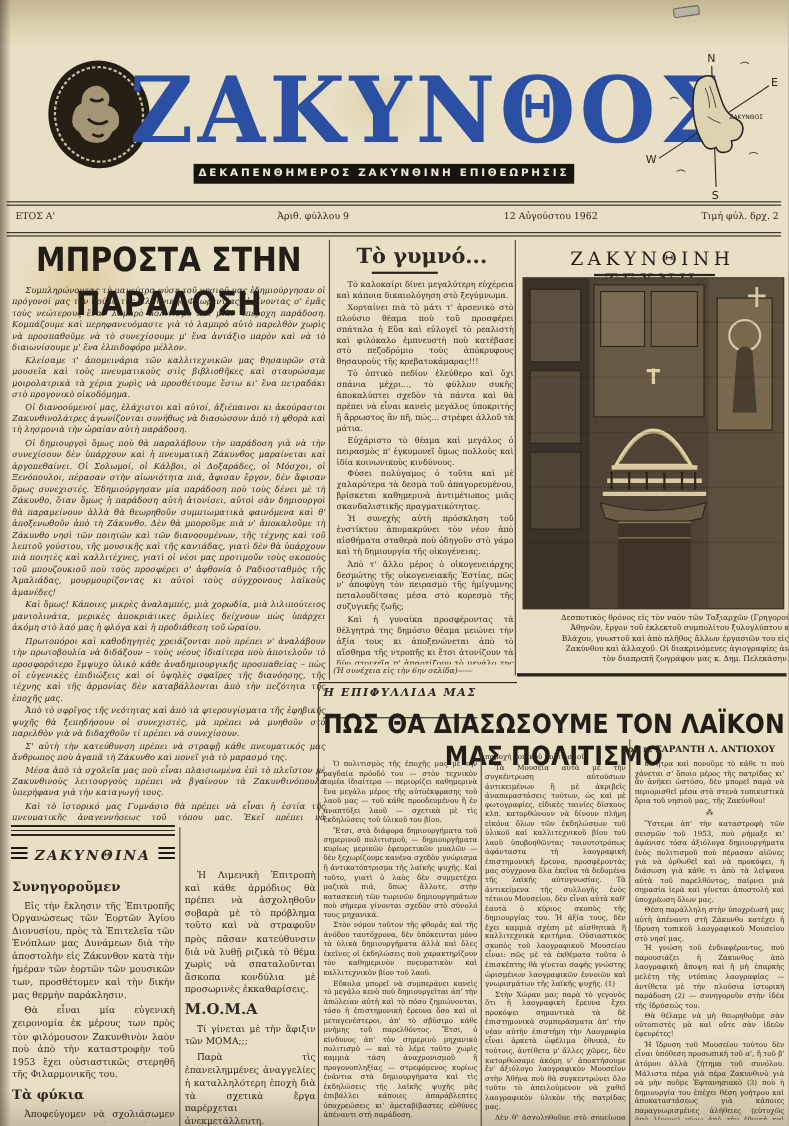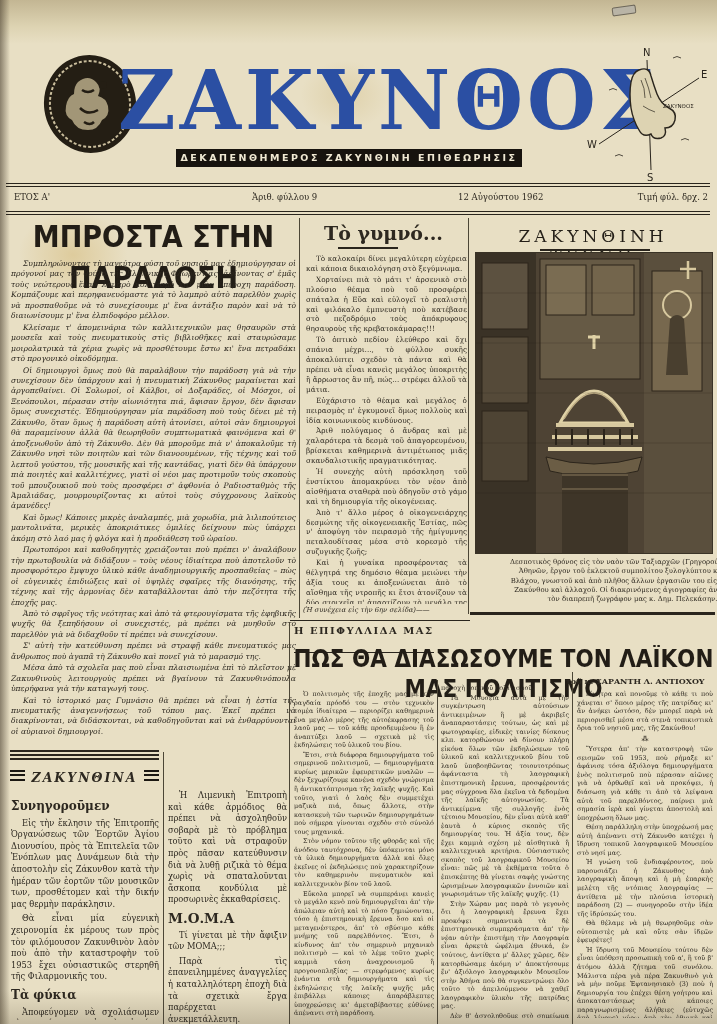--- a/index.html
+++ b/index.html
@@ -53,21 +53,21 @@
   .gym-cont{position:absolute;left:303px;top:606px;width:161px;font-size:6.8px;font-style:italic;text-align:left;}
   
   .art-head{position:absolute;left:472px;top:226px;width:242px;height:22px;text-align:center;
         font-size:17px;letter-spacing:4px;font-weight:500;color:#241f18;}
   .art-underline{position:absolute;left:540px;top:249px;width:110px;height:1.5px;background:#2a251d;}
   .photo{position:absolute;left:476px;top:253px;width:236px;height:300px;overflow:hidden;
         background:#55493a;box-shadow:0 0 0 1px #3a3326;}
   .caption{position:absolute;left:470px;top:558px;width:245px;height:50px;
         font-size:6.9px;line-height:9.3px;text-align:center;margin-left:40px;}
   
-  .feu-kicker{position:absolute;left:294px;top:625px;font-weight:bold;
+  .feu-kicker{position:absolute;left:294px;top:625px;font-weight:bold;font-style:italic;
         font-size:10px;letter-spacing:1.5px;border-bottom:1px solid #2a251d;padding-bottom:16px;}
   .feu-head{position:absolute;left:292px;top:645px;width:423px;height:28px;text-align:center;
         font-family:"DejaVu Sans",sans-serif;font-weight:bold;font-size:21.5px;line-height:26px;
         transform:scaleY(1.12);transform-origin:top;color:#221d16;}
   .feu-byline{position:absolute;left:556px;top:676px;width:158px;text-align:center;
         font-weight:bold;font-size:8px;}
   .feu-col{position:absolute;overflow:hidden;font-size:6.45px;line-height:8.55px;}
   .feu-col p{margin:0 0 1px;text-indent:9px;text-align:justify;}
   .feu-col .orn{text-indent:0;text-align:center;margin:2px 0;font-size:7px;}
   .c1{left:294px;top:690px;width:140px;height:328px;}
@@ -132,41 +132,42 @@
     <span class="dl-year">ΕΤΟΣ Α'</span>
     <span class="dl-issue">Ἀριθ. φύλλου 9</span>
     <span class="dl-date">12 Αὐγούστου 1962</span>
     <span class="dl-price">Τιμή φύλ. δρχ. 2</span>
   </div>
 
   <div class="lead-head">ΜΠΡΟΣΤΑ ΣΤΗΝ ΠΑΡΑΔΟΣΗ</div>
   <div class="lead-body">
     <p>Συμπληρώνοντας τὴ μαγεύτρα φύση τοῦ νησιοῦ μας ἐδημιούργησαν οἱ πρόγονοί μας τὸν θρύλο τῆς Ἑλληνικῆς Φλωρεντίας, ἀφίνοντας σ' ἐμᾶς τοὺς νεώτερους ἕναν λαμπρὸ πολιτισμὸ καὶ μιὰν ὑπέροχη παράδοση. Κομπάζουμε καὶ περηφανευόμαστε γιὰ τὸ λαμπρὸ αὐτὸ παρελθὸν χωρὶς νὰ προσπαθοῦμε νὰ τὸ συνεχίσουμε μ' ἕνα ἀντάξιο παρὸν καὶ νὰ τὸ διαιωνίσουμε μ' ἕνα ἐλπιδοφόρο μέλλον.</p>
     <p>Κλείσαμε τ' ἀπομεινάρια τῶν καλλιτεχνικῶν μας θησαυρῶν στὰ μουσεῖα καὶ τοὺς πνευματικοὺς στὶς βιβλιοθῆκες καὶ σταυρώσαμε μοιρολατρικὰ τὰ χέρια χωρὶς νὰ προσθέτουμε ἔστω κι' ἕνα πετραδάκι στὸ προγονικὸ οἰκοδόμημα.</p>
+    <p>Οἱ διανοούμενοί μας, ἐλάχιστοι καὶ αὐτοί, ἀξιέπαινοι κι ἀκούραστοι Ζακυνθινολάτρες ἀγωνίζονται συνήθως νὰ διασώσουν ἀπὸ τὴ φθορὰ καὶ τὴ λησμονιὰ τὴν ὡραίαν αὐτὴ παράδοση.</p>
     <p>Οἱ δημιουργοὶ ὅμως ποὺ θὰ παραλάβουν τὴν παράδοση γιὰ νὰ τὴν συνεχίσουν δὲν ὑπάρχουν καὶ ἡ πνευματικὴ Ζάκυνθος μαραίνεται καὶ ἀργοπεθαίνει. Οἱ Σολωμοί, οἱ Κάλβοι, οἱ Δοξαράδες, οἱ Μόσχοι, οἱ Ξενόπουλοι, πέρασαν στὴν αἰωνιότητα πιά, ἄφισαν ἔργον, δὲν ἄφισαν ὅμως συνεχιστές. Ἐδημιούργησαν μία παράδοση ποὺ τοὺς δένει μὲ τὴ Ζάκυνθο, ὅταν ὅμως ἡ παράδοση αὐτὴ ἀτονίσει, αὐτοὶ σὰν δημιουργοὶ θὰ παραμείνουν ἀλλὰ θὰ θεωρηθοῦν συμπτωματικὰ φαινόμενα καὶ θ' ἀποξενωθοῦν ἀπὸ τὴ Ζάκυνθο. Δὲν θὰ μποροῦμε πιὰ ν' ἀποκαλοῦμε τὴ Ζάκυνθο νησὶ τῶν ποιητῶν καὶ τῶν διανοουμένων, τῆς τέχνης καὶ τοῦ λεπτοῦ γούστου, τῆς μουσικῆς καὶ τῆς καντάδας, γιατὶ δὲν θὰ ὑπάρχουν πιὰ ποιητὲς καὶ καλλιτέχνες, γιατὶ οἱ νέοι μας προτιμοῦν τοὺς σκοποὺς τοῦ μπουζουκιοῦ ποὺ τοὺς προσφέρει σ' ἀφθονία ὁ Ραδιοσταθμὸς τῆς Ἀμαλιάδας, μουρμουρίζοντας κι αὐτοὶ τοὺς σύγχρονους λαϊκοὺς ἀμανέδες!</p>
     <p>Καὶ ὅμως! Κάποιες μικρὲς ἀναλαμπές, μιὰ χορωδία, μιὰ λιλιπούτειος μαντολινάτα, μερικὲς ἀποκριάτικες ὁμιλίες δείχνουν πὼς ὑπάρχει ἀκόμη στὸ λαό μας ἡ φλόγα καὶ ἡ προδιάθεση τοῦ ὡραίου.</p>
     <p>Πρωτοπόροι καὶ καθοδηγητὲς χρειάζονται ποὺ πρέπει ν' ἀναλάβουν τὴν πρωτοβουλία νὰ διδάξουν – τοὺς νέους ἰδιαίτερα ποὺ ἀποτελοῦν τὸ προσφορότερο ἔμψυχο ὑλικὸ κάθε ἀναδημιουργικῆς προσπαθείας – πὼς οἱ εὐγενικὲς ἐπιδιώξεις καὶ οἱ ὑψηλὲς σφαῖρες τῆς διανόησης, τῆς τέχνης καὶ τῆς ἁρμονίας δὲν καταβάλλονται ἀπὸ τὴν πεζότητα τῆς ἐποχῆς μας.</p>
     <p>Ἀπὸ τὸ σφρῖγος τῆς νεότητας καὶ ἀπὸ τὰ φτερουγίσματα τῆς ἐφηβικῆς ψυχῆς θὰ ξεπηδήσουν οἱ συνεχιστές, μὰ πρέπει νὰ μυηθοῦν στὸ παρελθὸν γιὰ νὰ διδαχθοῦν τί πρέπει νὰ συνεχίσουν.</p>
     <p>Σ' αὐτὴ τὴν κατεύθυνση πρέπει νὰ στραφῇ κάθε πνευματικός μας ἄνθρωπος ποὺ ἀγαπᾶ τὴ Ζάκυνθο καὶ πονεῖ γιὰ τὸ μαρασμό της.</p>
     <p>Μέσα ἀπὸ τὰ σχολεῖα μας ποὺ εἶναι πλαισιωμένα ἐπὶ τὸ πλεῖστον μὲ Ζακυνθινοὺς λειτουργοὺς πρέπει νὰ βγαίνουν τὰ Ζακυνθινόπουλα ὑπερήφανα γιὰ τὴν καταγωγή τους.</p>
     <p>Καὶ τὸ ἱστορικό μας Γυμνάσιο θὰ πρέπει νὰ εἶναι ἡ ἑστία τῆς πνευματικῆς ἀναγεννήσεως τοῦ τόπου μας. Ἐκεῖ πρέπει νὰ διακρίνονται, νὰ διδάσκονται, νὰ καθοδηγοῦνται καὶ νὰ ἐνθαρρύνονται οἱ αὐριανοὶ δημιουργοί.</p>
 
   </div>
 
   <div class="vrule" style="left:299px;top:218px;height:400px;"></div>
   <div class="vrule" style="left:468px;top:218px;height:396px;"></div>
 
   <div class="gym-head">Τὸ γυμνό...</div>
   <div class="gym-underline"></div>
   <div class="gym-body">
     <p>Τὸ καλοκαίρι δίνει μεγαλύτερη εὐχέρεια καὶ κάποια δικαιολόγηση στὸ ξεγύμνωμα.</p>
     <p>Χορταίνει πιὰ τὸ μάτι τ' ἀρσενικὸ στὸ πλούσιο θέαμα ποὺ τοῦ προσφέρει σπάταλα ἡ Εὔα καὶ εὐλογεῖ τὸ ρεαλιστὴ καὶ φιλόκαλο ἐμπνευστὴ ποὺ κατέβασε στὸ πεζοδρόμιο τοὺς ἀπόκρυφους θησαυροὺς τῆς κρεβατοκάμαρας!!!</p>
     <p>Τὸ ὀπτικὸ πεδίον ἐλεύθερο καὶ ὄχι σπάνια μέχρι..., τὸ φύλλον συκῆς ἀποκαλύπτει σχεδὸν τὰ πάντα καὶ θὰ πρέπει νὰ εἶναι κανεὶς μεγάλος ὑποκριτὴς ἢ ἄρρωστος ἂν πῆ, πώς... στρέφει ἀλλοῦ τὰ μάτια.</p>
     <p>Εὐχάριστο τὸ θέαμα καὶ μεγάλος ὁ πειρασμὸς π' ἐγκυμονεῖ ὅμως πολλοὺς καὶ ἰδία κοινωνικοὺς κινδύνους.</p>
-    <p>Ἀριθ πολύγαμος ὁ ἄνδρας καὶ μὲ χαλαρότερα τὰ δεσμὰ τοῦ ἀπαγορευμένου, βρίσκεται καθημερινὰ ἀντιμέτωπος μιᾶς σκανδαλιστικῆς πραγματικότητας.</p>
+    <p>Φύσει πολύγαμος ὁ τοῦτα καὶ μὲ χαλαρότερα τὰ δεσμὰ τοῦ ἀπαγορευμένου, βρίσκεται καθημερινὰ ἀντιμέτωπος μιᾶς σκανδαλιστικῆς πραγματικότητας.</p>
     <p>Ἡ συνεχὴς αὐτὴ πρόσκληση τοῦ ἐνστίκτου ἀπομακρύνει τὸν νέον ἀπὸ αἰσθήματα σταθερὰ ποὺ ὁδηγοῦν στὸ γάμο καὶ τὴ δημιουργία τῆς οἰκογένειας.</p>
     <p>Ἀπὸ τ' ἄλλο μέρος ὁ οἰκογενειάρχης δεσμώτης τῆς οἰκογενειακῆς Ἑστίας, πῶς ν' ἀποφύγη τὸν πειρασμὸ τῆς ἡμίγυμνης πεταλουδίτσας μέσα στὸ κορεσμὸ τῆς συζυγικῆς ζωῆς;</p>
     <p>Καὶ ἡ γυναίκα προσφέροντας τὰ θέλγητρά της δημόσιο θέαμα μειώνει τὴν ἀξία τους κι ἀποξενώνεται ἀπὸ τὸ αἴσθημα τῆς ντροπῆς κι ἔτσι ἀτονίζουν τὰ δύο στοιχεῖα π' ἀπαρτίζουν τὸ μεγάλο της ὅπλο, τὴ θηλυκότητα.</p>
 
   </div>
   <div class="gym-cont">(Ἡ συνέχεια εἰς τὴν 6ην σελίδα)——</div>
 
   <div class="art-head">ΖΑΚΥΝΘΙΝΗ ΤΕΧΝΗ</div>
   <div class="art-underline"></div>
 

